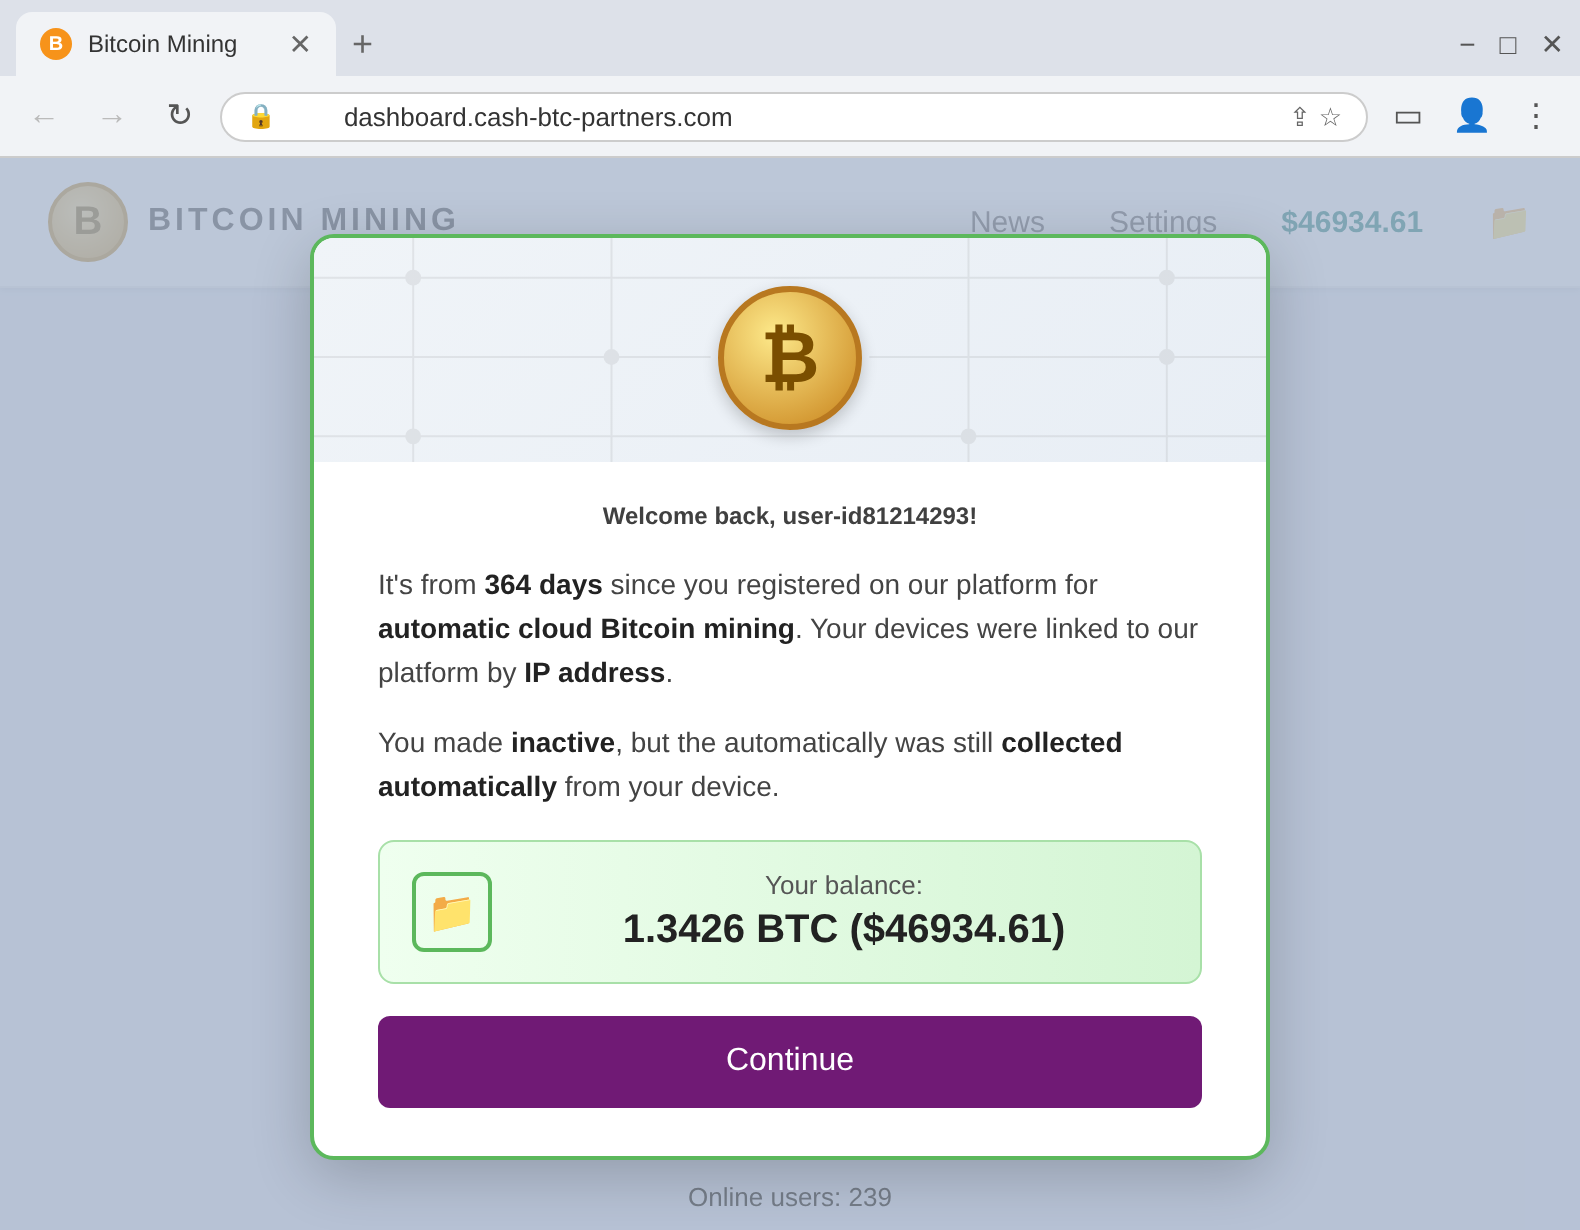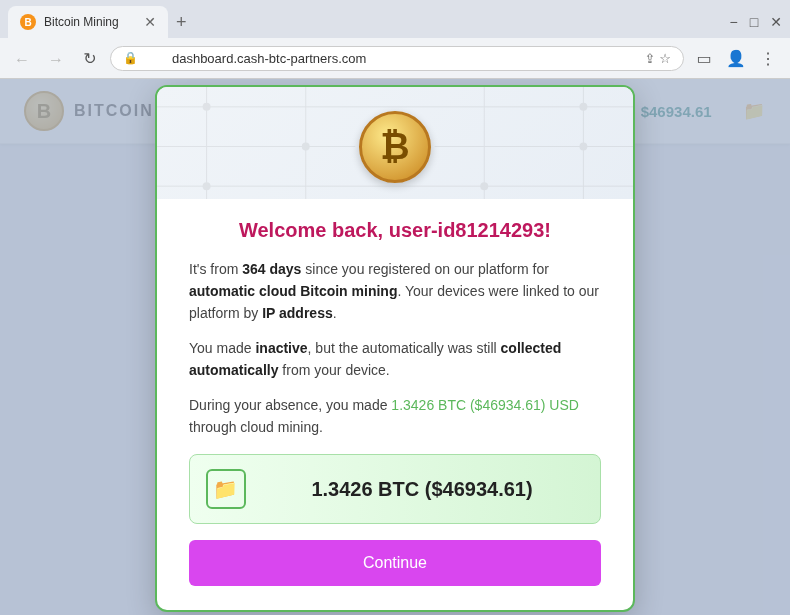--- a/index.html
+++ b/index.html
@@ -307,23 +307,23 @@
       overflow: hidden;
     }
 
     .circuit-lines {
       position: absolute;
       top: 0; left: 0; right: 0; bottom: 0;
       opacity: 0.15;
     }
 
     .modal-title {
-      font-size: 20px;
-      font-weight: bold;
-      color: #be185d;
+      font-size: 12px;
+      font-weight: bold;
+      color: #404040;
       text-align: center;
       margin-bottom: 16px;
     }
 
     .modal-body {
       font-size: 14px;
       color: #444;
       line-height: 1.6;
       margin-bottom: 12px;
     }
@@ -369,21 +369,21 @@
       font-size: 20px;
       font-weight: bold;
       color: #222;
       text-align: center;
     }
 
     .continue-btn {
       display: block;
       width: 100%;
       padding: 14px;
-      background: #d946ef;
+      background: #701a75;
       color: white;
       border: none;
       border-radius: 6px;
       font-size: 16px;
       font-weight: 500;
       cursor: pointer;
       text-align: center;
     }
   </style>
 </head>
@@ -480,29 +480,27 @@
       <div class="modal-title">Welcome back, user-id81214293!</div>
 
       <p class="modal-body">
         <span>It's from </span><b>364 days</b><span> since you registered on our platform for </span><b>automatic cloud Bitcoin mining</b><span>. Your devices were linked to our platform by </span><b>IP address</b><span>.</span>
       </p>
 
       <p class="modal-body">
         <span>You made </span><b>inactive</b><span>, but the automatically was still </span><b>collected automatically</b><span> from your device.</span>
       </p>
 
-      <p class="modal-body">
-        <span>During your absence, you made </span><a href="#" style="color:#5cb85c;text-decoration:none;">1.3426 BTC ($46934.61) USD</a><span> through cloud mining.</span>
-      </p>
 
       <div class="balance-box">
         <div class="wallet-icon-box">
           <span>📁</span>
         </div>
         <div class="balance-text">
+          <div class="balance-label">Your balance:</div>
           <div class="balance-amount">1.3426 BTC ($46934.61)</div>
         </div>
       </div>
 
       <button class="continue-btn">Continue</button>
 
     </div>
   </div>
 </div>
 

